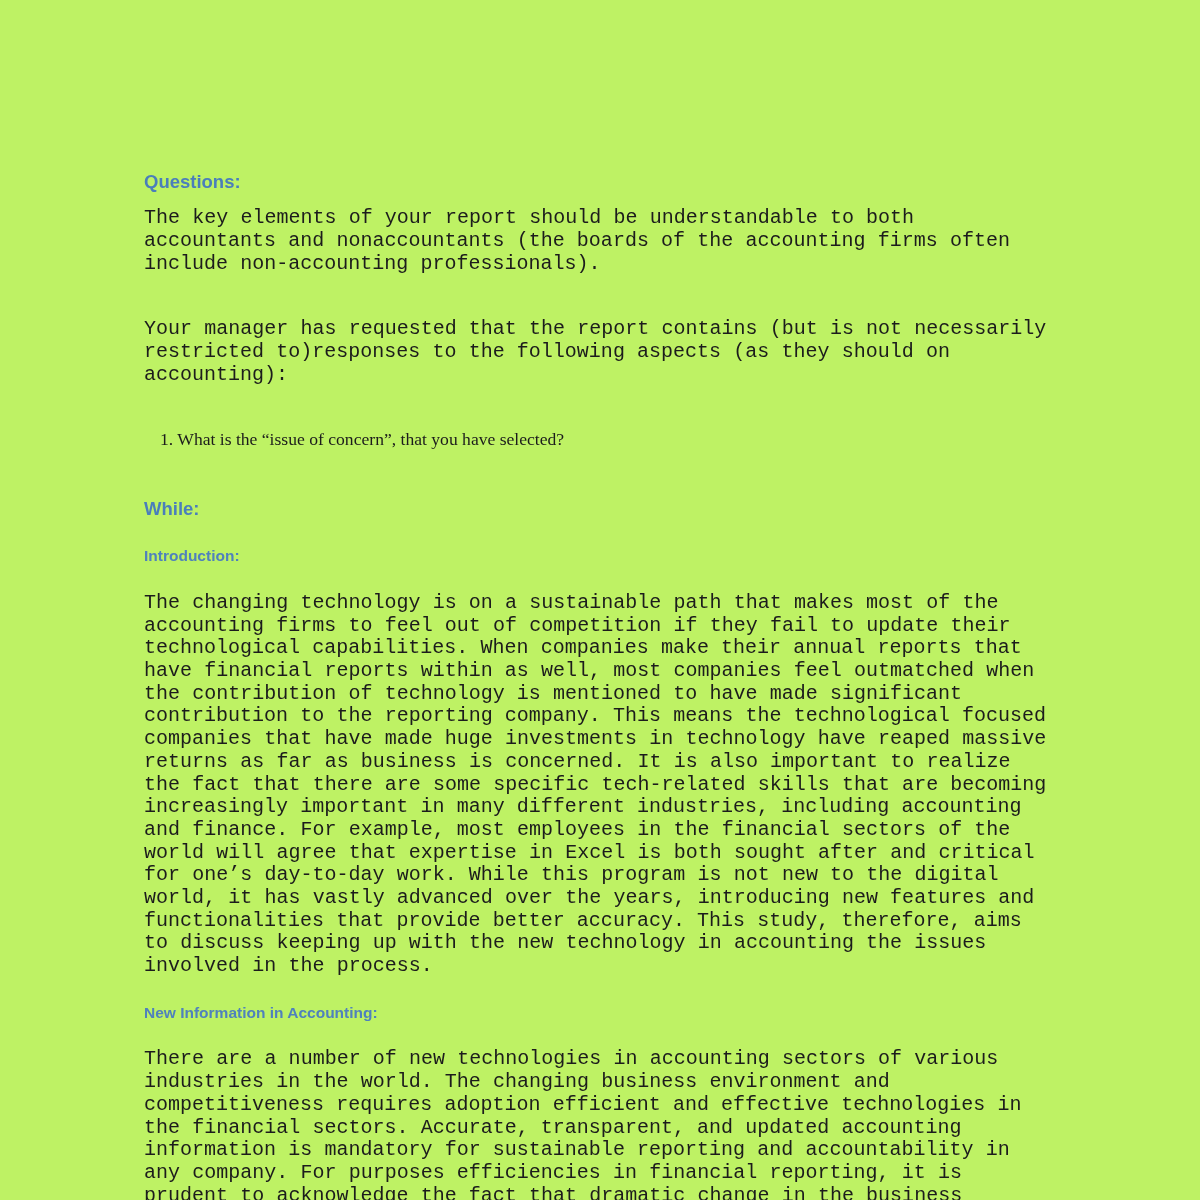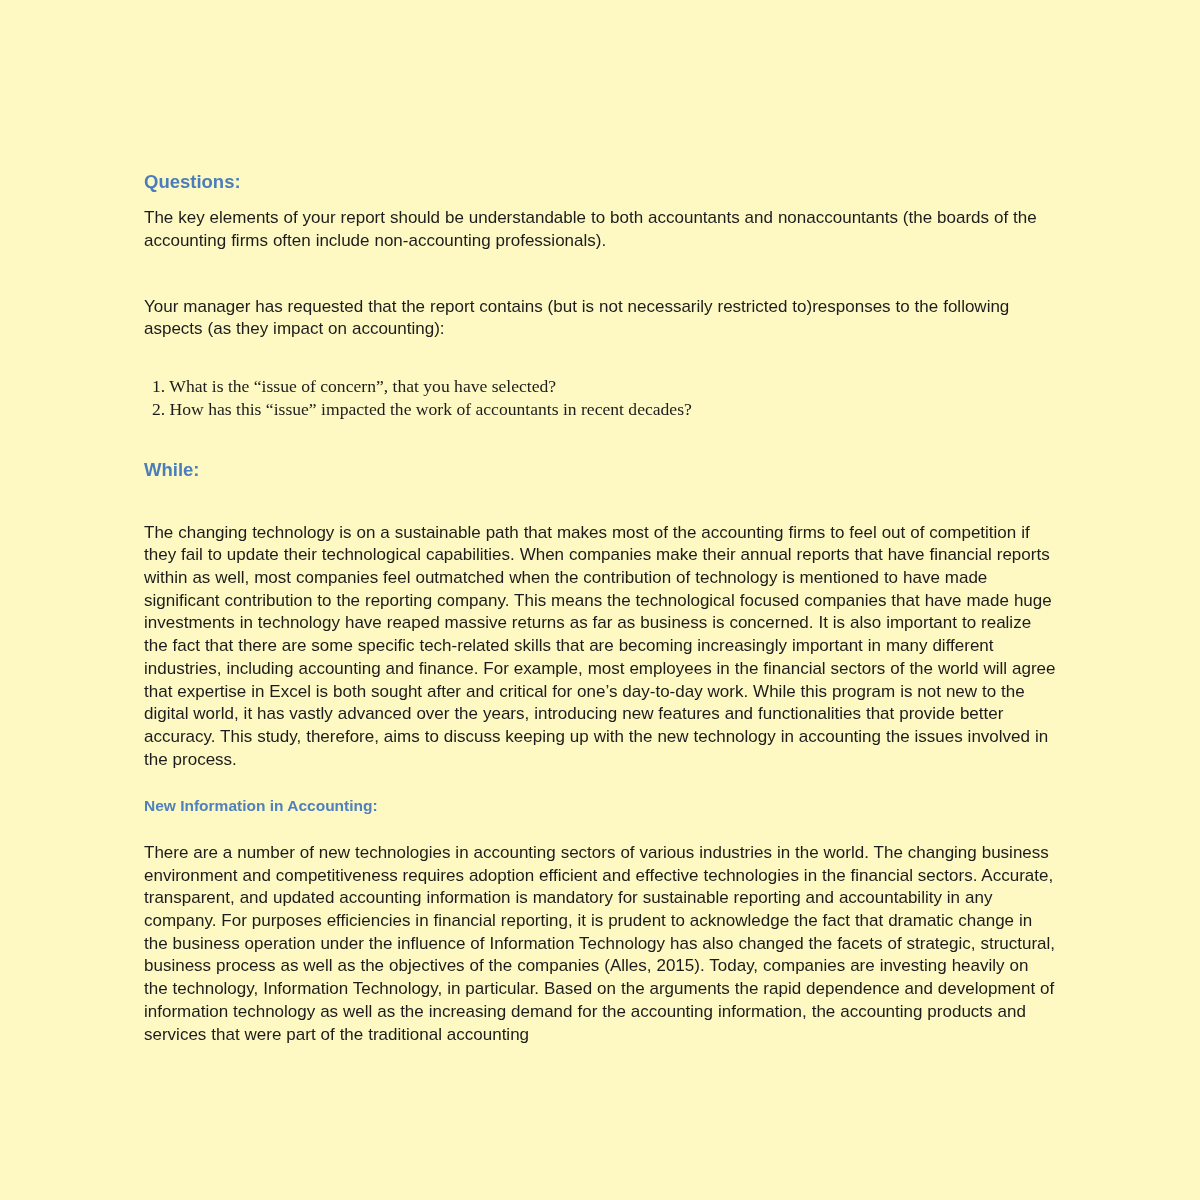--- a/index.html
+++ b/index.html
@@ -13,21 +13,21 @@
     overflow: hidden;
     font-family: "Liberation Serif", "DejaVu Serif", serif;
     color: #1a1a1a;
     -webkit-font-smoothing: antialiased;
   }
 
   .page {
     position: relative;
     width: 1200px;
     height: 1200px;
-    background: #fef9c3;
+    background: #bef264;
     box-sizing: border-box;
     padding-left: 28px;
   }
 
   .content {
     position: absolute;
     left: 144px;
     top: 142px;
     width: 918px;
   }
@@ -56,43 +56,43 @@
     font-family: "Liberation Sans", "DejaVu Sans", sans-serif;
     font-size: 15.5px;
     font-weight: bold;
     color: #4f81bd;
     line-height: 1.2;
     margin: 0 0 13px 0;
   }
 
   
   .para {
-    font-family: Liberation Sans, sans-serif;
-    font-size: 17px;
+    font-family: Liberation Mono, monospace;
+    font-size: 20px;
     line-height: 22.7px;
     color: #1c1c1c;
     margin: 0;
     text-align: left;
     word-spacing: 0.2px;
   }
 
   .para.tight-block { width: 912px; }
 
   .spacer-line { height: 23px; }
   .gap-sm  { height: 13px; }
   .gap-md  { height: 20px; }
   .gap-lg  { height: 26px; }
   .gap-xl  { height: 31px; }
 
   .qlist {
     font-family: "Liberation Serif", "DejaVu Serif", serif;
     font-size: 17.6px;
     line-height: 22.7px;
     color: #1c1c1c;
-    margin: 8px;
+    margin: 16px;
     padding: 0;
     list-style: none;
   }
   .qlist li { margin: 0; padding: 0; white-space: nowrap; }
 </style>
 </head>
 <body>
 
 <div class="page">
   <div class="content">
@@ -101,35 +101,35 @@
 
     <div class="gap-sm"></div>
 
     <h2 class="h-major">Questions:</h2>
 
     <p class="para tight-block">The key elements of your report should be understandable to both accountants and nonaccountants (the boards of the accounting firms often include non-accounting professionals).</p>
 
     <div class="spacer-line"></div>
     <div class="gap-md"></div>
 
-    <p class="para tight-block">Your manager has requested that the report contains (but is not necessarily restricted to)responses to the following aspects (as they impact on accounting):</p>
+    <p class="para tight-block">Your manager has requested that the report contains (but is not necessarily restricted to)responses to the following aspects (as they should on accounting):</p>
 
     <div class="gap-lg"></div>
 
     <ul class="qlist">
       <li>1. What is the “issue of concern”, that you have selected?</li>
-      <li>2. How has this “issue” impacted the work of accountants in recent decades?</li>
     </ul>
 
     <div class="gap-xl"></div>
 
     <h2 class="h-major">While:</h2>
 
     <div class="gap-sm"></div>
 
+    <h3 class="h-minor">Introduction:</h3>
 
     <div class="gap-sm"></div>
 
     <p class="para tight-block"> The changing technology is on a sustainable path that makes most of the accounting firms to feel out of competition if they fail to update their technological capabilities. When companies make their annual reports that have financial reports within as well, most companies feel outmatched when the contribution of technology is mentioned to have made significant contribution to the reporting company. This means the technological focused companies that have made huge investments in technology have reaped massive returns as far as business is concerned. It is also important to realize the fact that there are some specific tech-related skills that are becoming increasingly important in many different industries, including accounting and finance. For example, most employees in the financial sectors of the world will agree that expertise in Excel is both sought after and critical for one’s day-to-day work. While this program is not new to the digital world, it has vastly advanced over the years, introducing new features and functionalities that provide better accuracy. This study, therefore, aims to discuss keeping up with the new technology in accounting the issues involved in the process.</p>
 
     <div class="gap-lg"></div>
 
     <h3 class="h-minor">New Information in Accounting:</h3>
 
     <div class="gap-sm"></div>

